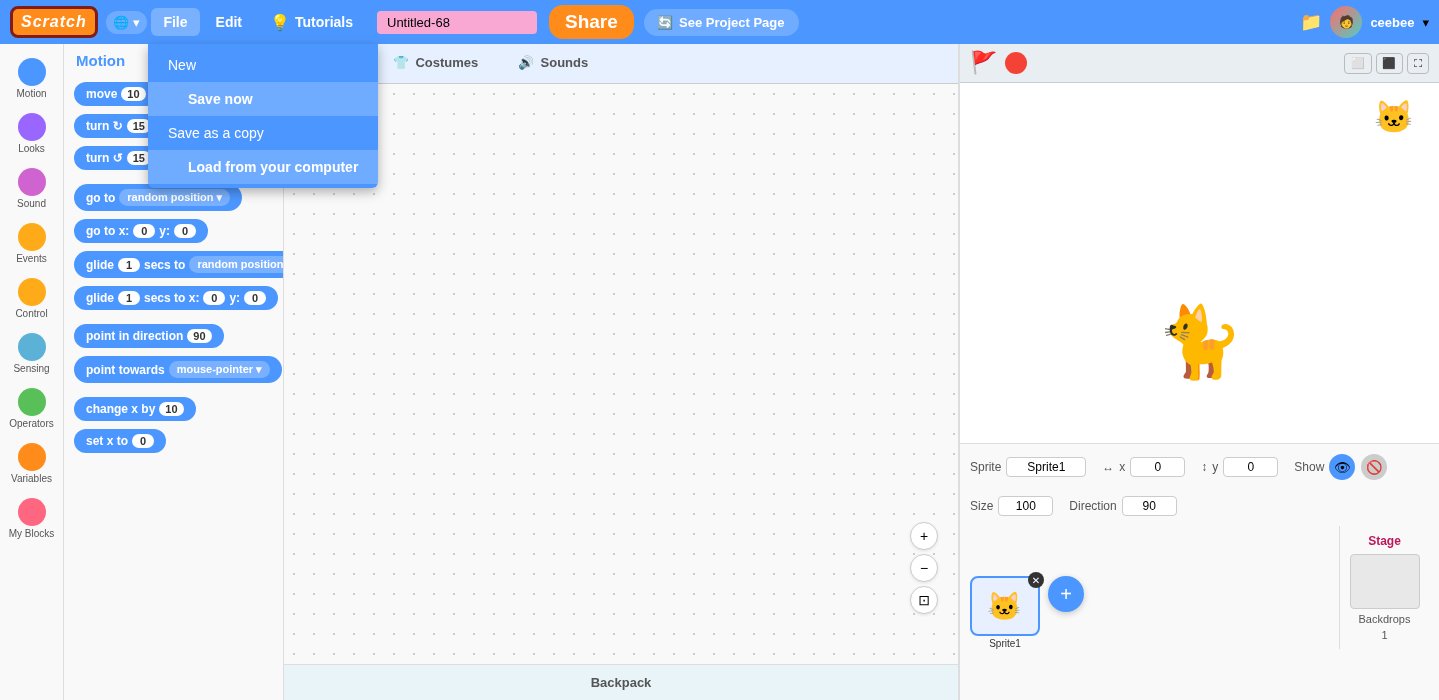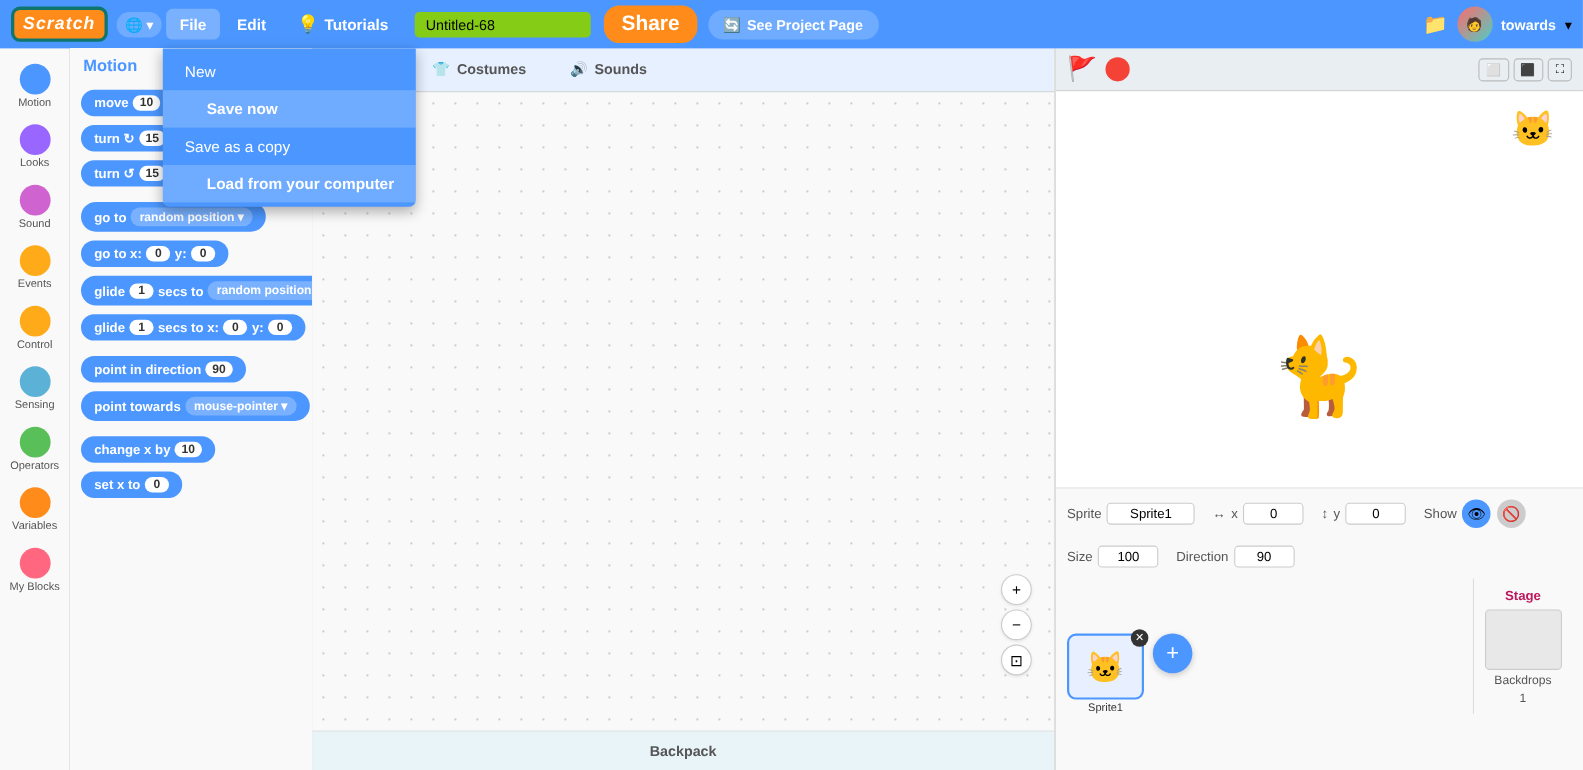--- a/index.html
+++ b/index.html
@@ -6,37 +6,37 @@
     body { font-family: 'Helvetica Neue', Arial, sans-serif; font-size: 13px; background: #f9f9f9; overflow: hidden; width: 1439px; height: 700px; }
 
     
     .top-nav {
       display: flex; align-items: center; height: 44px;
       background: #4C97FF; padding: 0 10px; gap: 4px; position: relative; z-index: 100;
     }
     .scratch-logo {
       background: #FF8C1A; border-radius: 8px; padding: 4px 8px;
       font-weight: 900; font-size: 16px; color: white; letter-spacing: 1px; margin-right: 4px;
-      border: 3px solid #0f766e; font-style: italic;
+      border: 3px solid #7f1d1d; font-style: italic;
     }
     .globe-btn {
       display: flex; align-items: center; gap: 3px; background: rgba(255,255,255,0.2);
       border: none; color: white; border-radius: 14px; padding: 4px 8px; cursor: pointer; font-size: 13px;
     }
     .nav-btn {
       background: none; border: none; color: white; font-size: 14px; font-weight: 600;
       padding: 6px 12px; cursor: pointer; border-radius: 6px;
     }
     .nav-btn.active { background: rgba(255,255,255,0.25); }
     .tutorials-btn {
       display: flex; align-items: center; gap: 5px; background: none; border: none;
       color: white; font-size: 14px; font-weight: 600; padding: 6px 12px; cursor: pointer; border-radius: 6px;
     }
     .project-title-input {
-      background: #84cc16; border: none; border-radius: 4px; padding: 4px 10px;
+      background: #f9a8d4; border: none; border-radius: 4px; padding: 4px 10px;
       font-size: 13px; width: 160px; margin-left: 8px;
     }
     .share-btn {
       background: #FF8C1A; border: none; border-radius: 14px; color: white;
       font-weight: 700; padding: 6px 16px; cursor: pointer; font-size: 19px; margin-left: 8px;
     }
     .see-project-btn {
       display: flex; align-items: center; gap: 5px; background: rgba(255,255,255,0.2);
       border: none; border-radius: 14px; color: white; font-weight: 600;
       padding: 6px 14px; cursor: pointer; font-size: 13px; margin-left: 6px;
@@ -197,21 +197,21 @@
     <span>See Project Page</span>
   </button>
 
   <div class="nav-spacer"></div>
 
   <div class="nav-right">
     <span class="folder-icon">📁</span>
     <div class="avatar">
       <span>🧑</span>
     </div>
-    <span class="username">towards</span>
+    <span class="username">ceebee</span>
     <span>▾</span>
   </div>
 </div>
 
 <div class="file-dropdown">
   <a class="file-dropdown-item">New</a>
   <a class="file-dropdown-item highlighted">Save now</a>
   <a class="file-dropdown-item">Save as a copy</a>
   <a class="file-dropdown-item highlighted">Load from your computer</a>
 </div>

